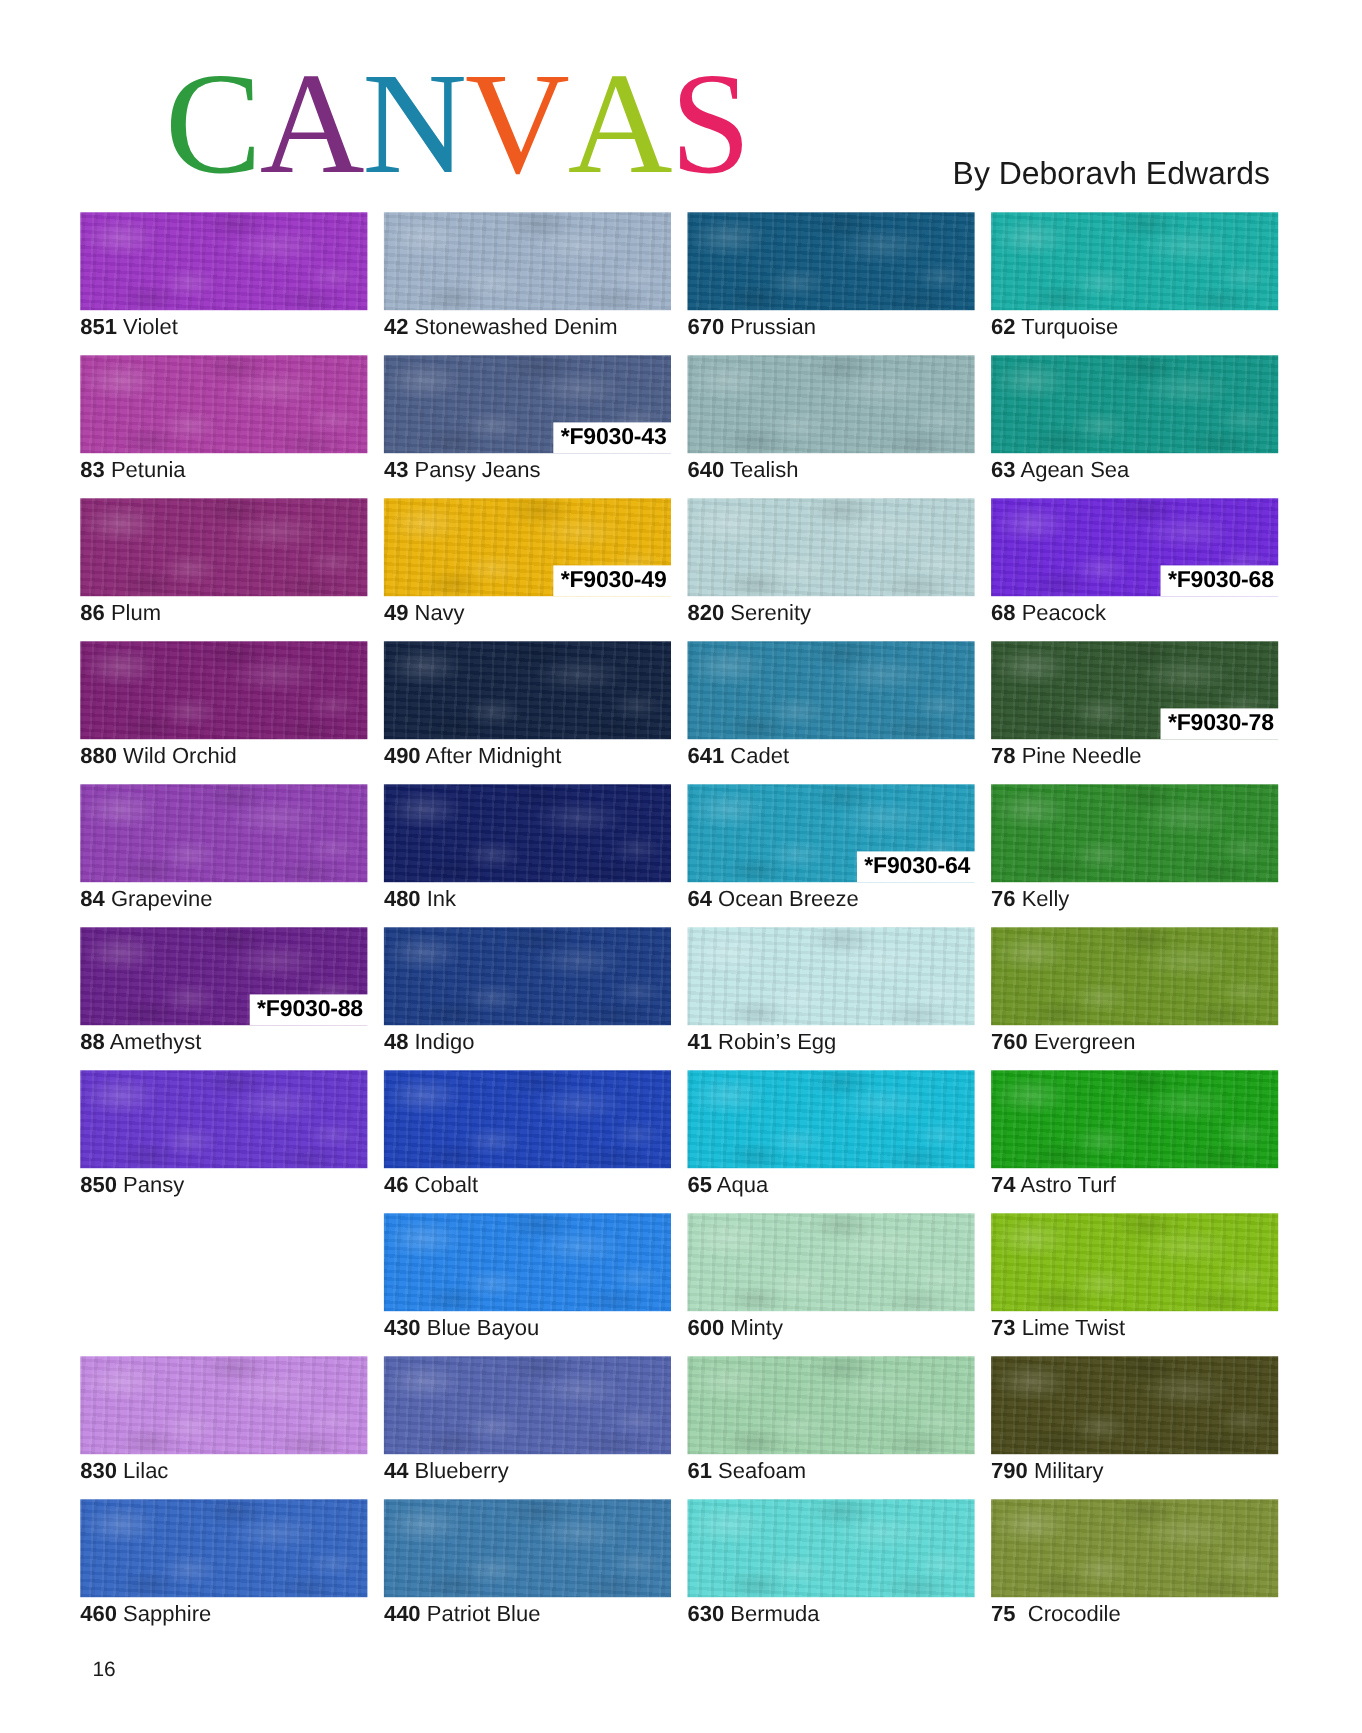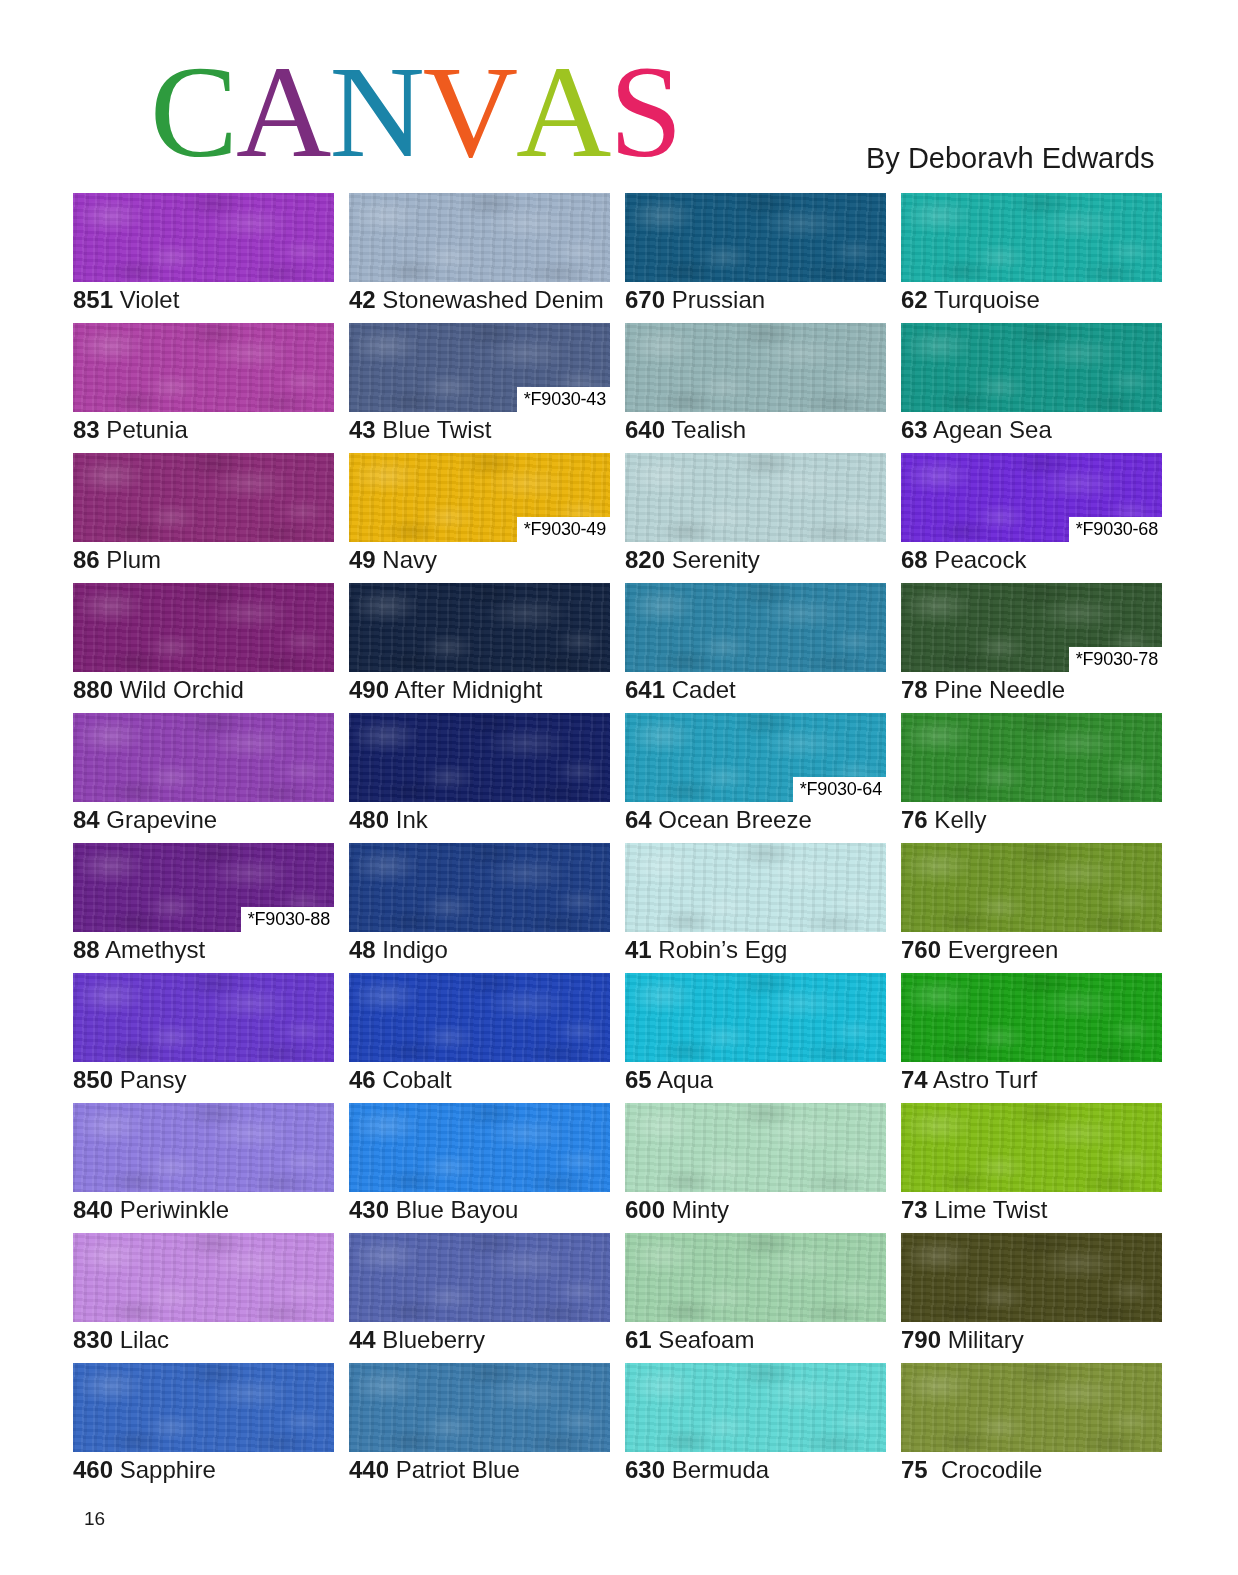--- a/index.html
+++ b/index.html
@@ -90,33 +90,33 @@
       repeating-linear-gradient(92deg, rgba(255,255,255,.055) 0 2px, rgba(0,0,0,.05) 2px 5px, rgba(255,255,255,0) 5px 11px),
       repeating-linear-gradient(3deg, rgba(0,0,0,.045) 0 3px, rgba(255,255,255,.04) 3px 7px);
     pointer-events: none;
   }
   .badge {
     position: absolute;
     right: -1px;
     bottom: 0px;
     background: #ffffff;
     color: #000000;
-    font-size: 18px;
-    font-weight: 400;
+    font-size: 21px;
+    font-weight: 700;
     letter-spacing: -0.2px;
     padding: 3px 5px 4px 7px;
     line-height: 1;
     white-space: nowrap;
     z-index: 3;
   }
   .label {
     position: absolute;
     left: 0;
     top: 95px;
-    font-size: 24px;
+    font-size: 20px;
     line-height: 1;
     white-space: nowrap;
     color: #1a1a1a;
   }
   .label .num {
     font-weight: 700;
   }
   .label .nm {
     font-weight: 400;
   }
@@ -160,21 +160,21 @@
     </div>
     <div class="row">
       <div class="cell c0">
         <div class="swatch" style="background: rgb(174, 63, 164);"></div>
         <div class="label"><span class="num">83</span><span class="nm"> Petunia</span></div>
       </div>
       <div class="cell c1">
         <div class="swatch" style="background: rgb(76, 94, 136);">
           <div class="badge">*F9030-43</div>
         </div>
-        <div class="label"><span class="num">43</span><span class="nm"> Blue Twist</span></div>
+        <div class="label"><span class="num">43</span><span class="nm"> Pansy Jeans</span></div>
       </div>
       <div class="cell c2">
         <div class="swatch" style="background: rgb(147, 180, 182);"></div>
         <div class="label"><span class="num">640</span><span class="nm"> Tealish</span></div>
       </div>
       <div class="cell c3">
         <div class="swatch" style="background: rgb(19, 150, 136);"></div>
         <div class="label"><span class="num">63</span><span class="nm"> Agean Sea</span></div>
       </div>
     </div>
@@ -272,24 +272,20 @@
       <div class="cell c2">
         <div class="swatch" style="background: rgb(22, 188, 216);"></div>
         <div class="label"><span class="num">65</span><span class="nm"> Aqua</span></div>
       </div>
       <div class="cell c3">
         <div class="swatch" style="background: rgb(25, 160, 21);"></div>
         <div class="label"><span class="num">74</span><span class="nm"> Astro Turf</span></div>
       </div>
     </div>
     <div class="row">
-      <div class="cell c0">
-        <div class="swatch" style="background: rgb(142, 123, 224);"></div>
-        <div class="label"><span class="num">840</span><span class="nm"> Periwinkle</span></div>
-      </div>
       <div class="cell c1">
         <div class="swatch" style="background: rgb(38, 131, 232);"></div>
         <div class="label"><span class="num">430</span><span class="nm"> Blue Bayou</span></div>
       </div>
       <div class="cell c2">
         <div class="swatch" style="background: rgb(173, 220, 190);"></div>
         <div class="label"><span class="num">600</span><span class="nm"> Minty</span></div>
       </div>
       <div class="cell c3">
         <div class="swatch" style="background: rgb(130, 188, 21);"></div>

